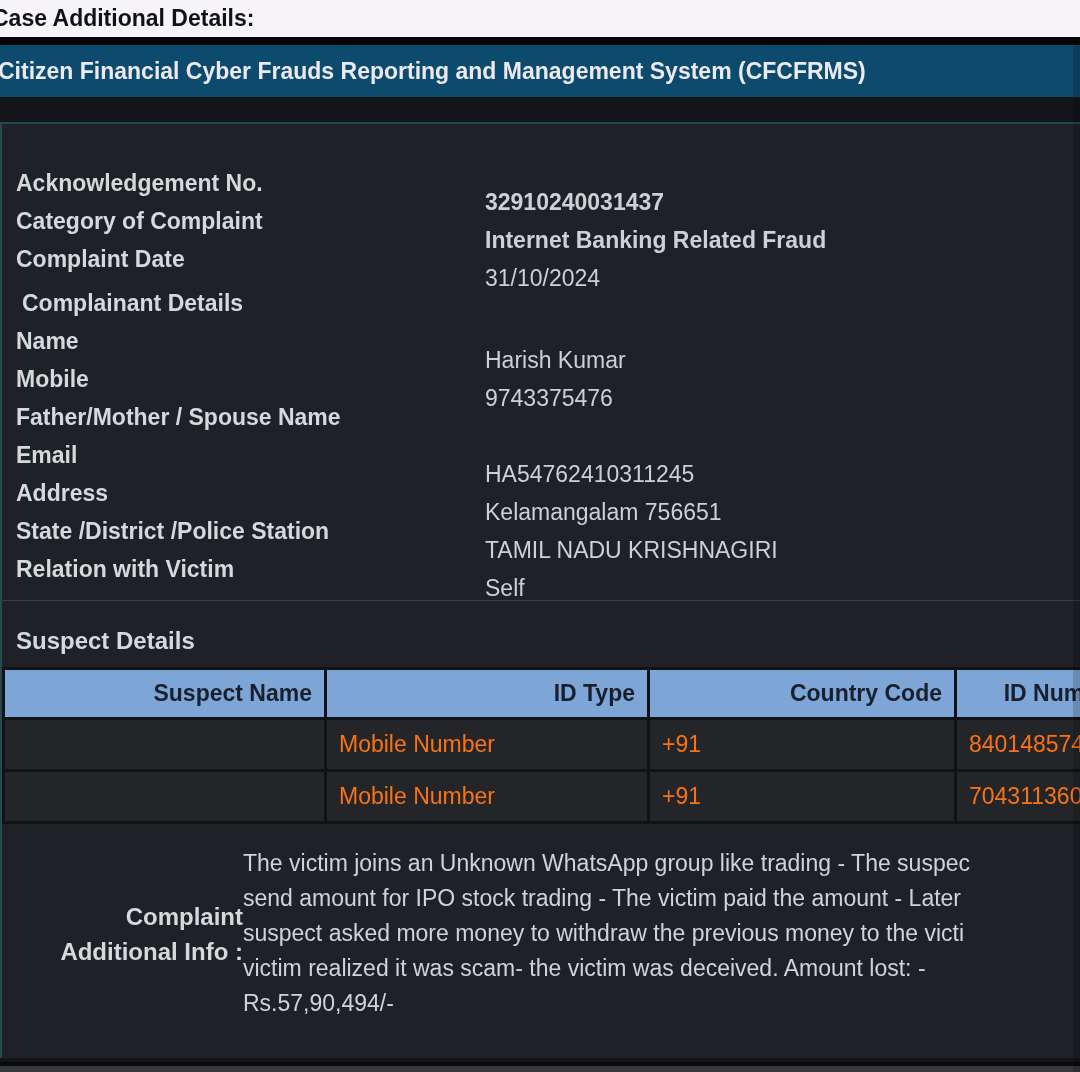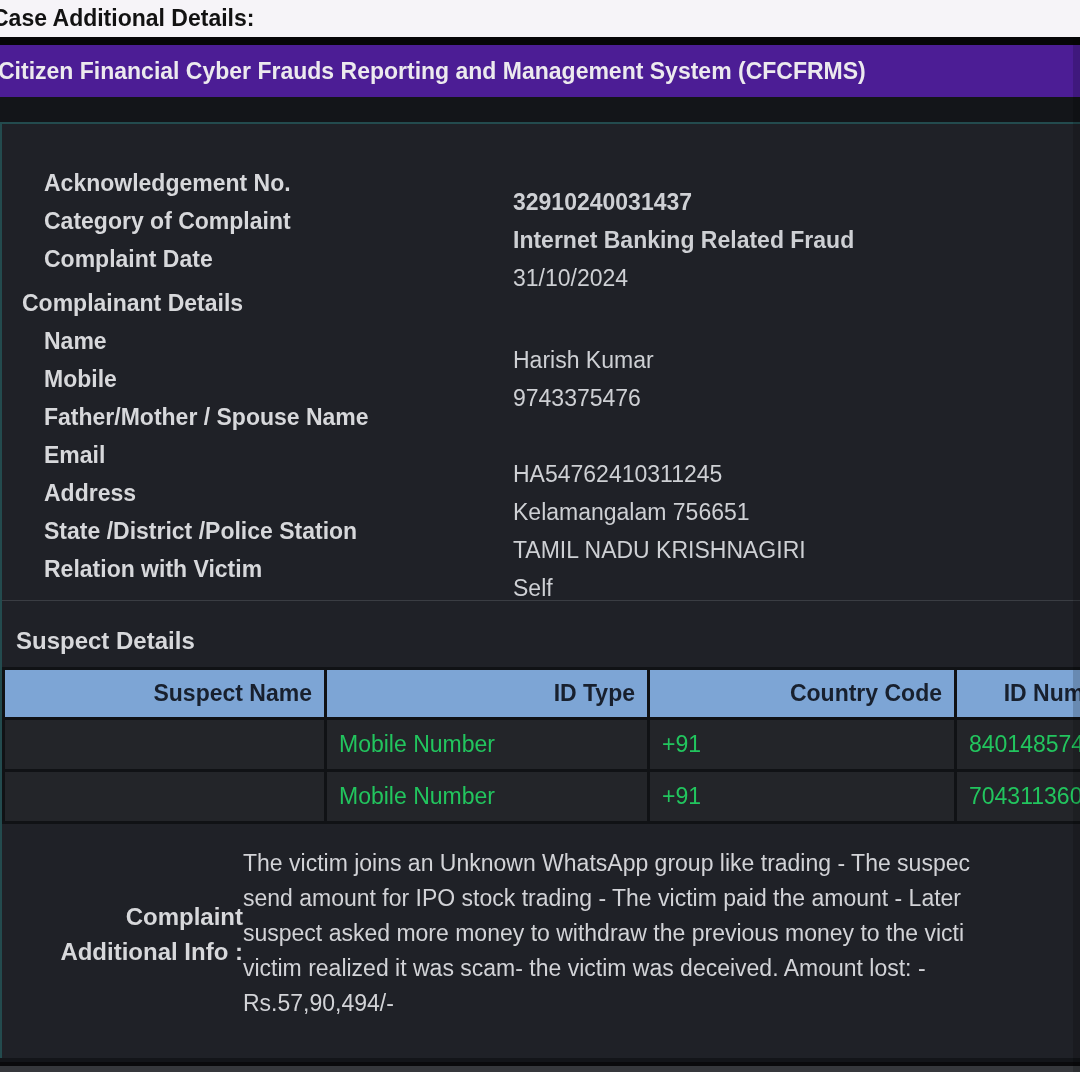--- a/index.html
+++ b/index.html
@@ -24,21 +24,21 @@
     font-weight: bold;
     color: #121212;
     margin-left: -8px; 
     white-space: nowrap;
   }
   .black-divider { height: 8px; background: #060608; }
 
   
   .header-bar {
     height: 52px;
-    background: #4c1d95;
+    background: #0c4a6e;
     display: flex;
     align-items: center;
     overflow: hidden;
   }
   .header-bar .header-title {
     font-size: 23px;
     font-weight: bold;
     color: #eceaee;
     margin-left: -2px;
     white-space: nowrap;
@@ -54,21 +54,21 @@
     border-top: 2px solid #234b4e;
     border-left: 2px solid #234b4e;
     overflow: hidden;
   }
 
   .fields-section {
     padding: 40px 14px 12px 14px;
     border-bottom: 1px solid #3a3d43;
   }
   .field-row { display: flex; line-height: 38px; height: 38px; white-space: nowrap; }
-  .field-label { width: 469px; flex: none; font-size: 23px; font-weight: bold; color: #d7d8db; margin-left: 28px; }
+  .field-label { width: 469px; flex: none; font-size: 23px; font-weight: bold; color: #d7d8db; }
   .field-value { font-size: 23px; color: #ced0d4; margin-top: 19px; }
   .field-value.bold { font-weight: bold; }
   .section-subheading {
     font-size: 23px; font-weight: bold; color: #d7d8db;
     line-height: 38px; height: 38px; margin-top: 6px; padding-left: 6px;
     white-space: nowrap;
   }
 
   .suspect-heading {
     font-size: 24px; font-weight: bold; color: #d7d8db;
@@ -88,21 +88,21 @@
     font-weight: bold;
     text-align: right;
     padding: 10px 12px;
     height: 48px;
     border: 3px solid #101215;
     white-space: nowrap;
     overflow: hidden;
   }
   .suspect-table td {
     background: #232529;
-    color: #22c55e;
+    color: #f97316;
     font-size: 23px;
     padding: 10px 12px;
     height: 52px;
     border: 3px solid #101215;
     white-space: nowrap;
     overflow: hidden;
   }
   .col-suspect-name { width: 322px; }
   .col-id-type     { width: 323px; }
   .col-country     { width: 307px; }

